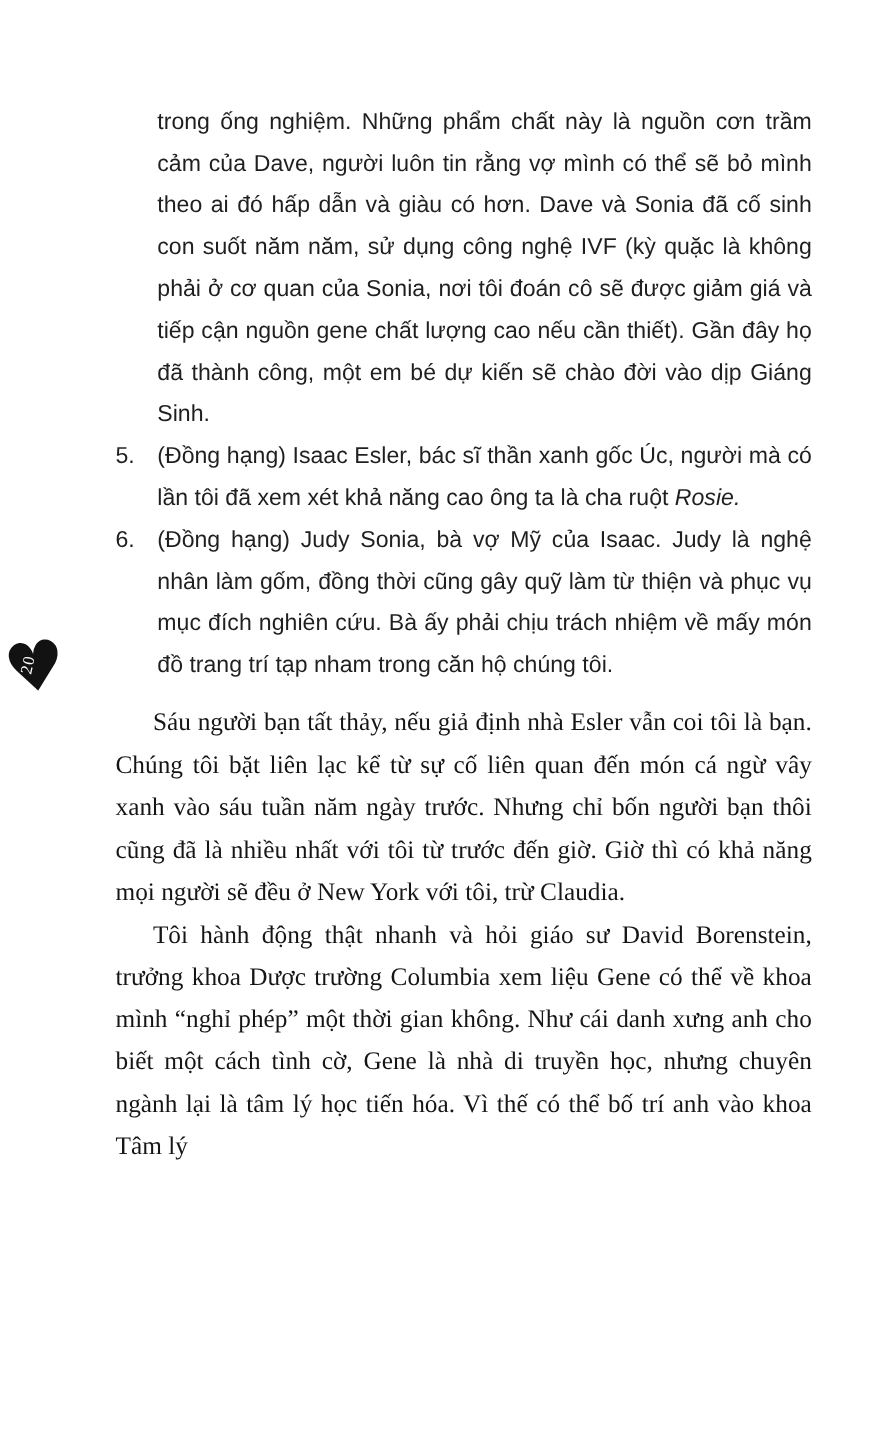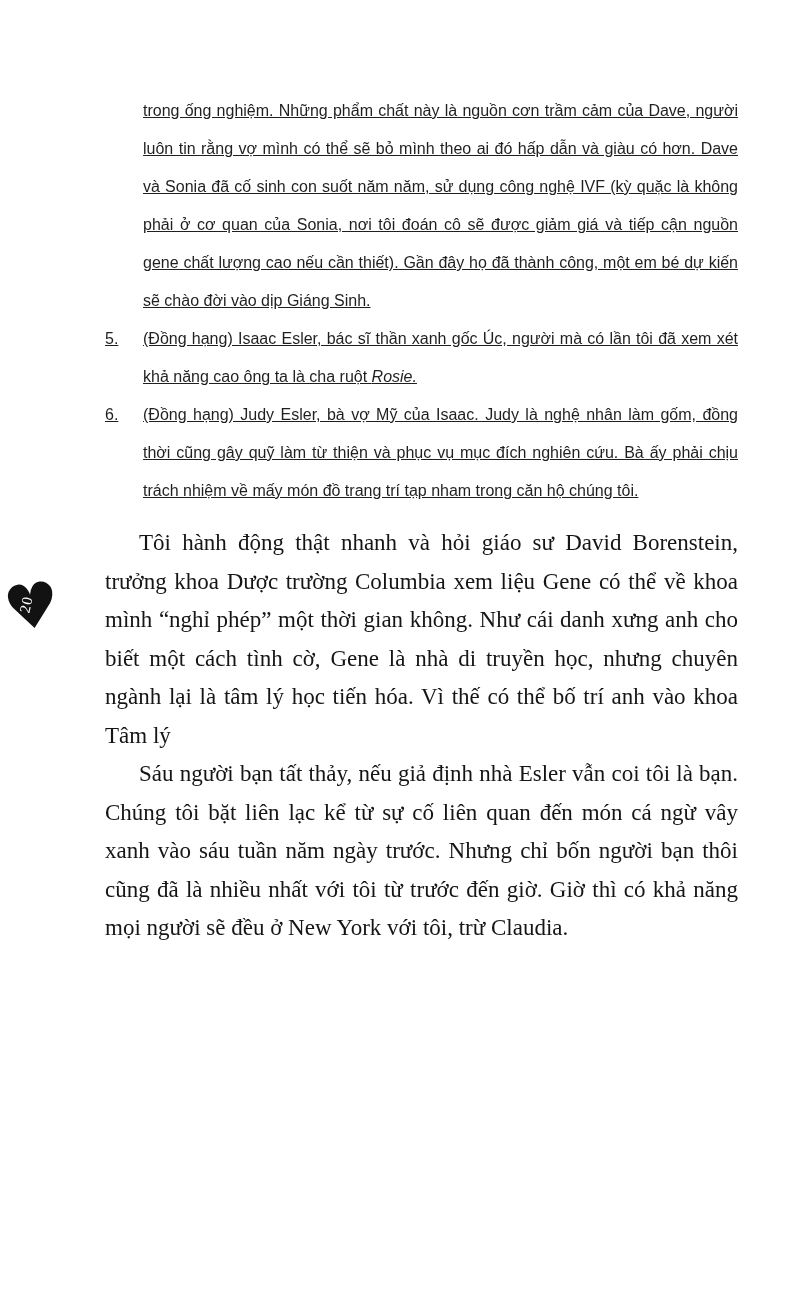--- a/index.html
+++ b/index.html
@@ -17,24 +17,23 @@
   }
   .text-block {
     position: absolute;
     top: 92px;
     left: 105px;
     width: 633px;
   }
   
   .list-section {
     font-family: "Liberation Sans", "DejaVu Sans", sans-serif;
-    font-size: 16px;
+    font-size: 21px;
     line-height: 38px;
     color: #1f1f1f;
-    text-decoration: underline;
   }
   .list-continuation {
     margin: 0 0 0 38px;
     text-align: justify;
   }
   .list-item {
     display: flex;
     align-items: flex-start;
   }
   .list-num {
@@ -105,25 +104,25 @@
 
       <p class="list-continuation">trong ống nghiệm. Những phẩm chất này là nguồn cơn trầm cảm của Dave, người luôn tin rằng vợ mình có thể sẽ bỏ mình theo ai đó hấp dẫn và giàu có hơn. Dave và Sonia đã cố sinh con suốt năm năm, sử dụng công nghệ IVF (kỳ quặc là không phải ở cơ quan của Sonia, nơi tôi đoán cô sẽ được giảm giá và tiếp cận nguồn gene chất lượng cao nếu cần thiết). Gần đây họ đã thành công, một em bé dự kiến sẽ chào đời vào dịp Giáng Sinh.</p>
 
       <div class="list-item">
         <span class="list-num">5.</span>
         <span class="list-text"><span>(Đồng hạng) Isaac Esler, bác sĩ thần xanh gốc Úc, người mà có lần tôi đã xem xét khả năng cao ông ta là cha ruột </span><span class="italic">Rosie.</span></span>
       </div>
 
       <div class="list-item">
         <span class="list-num">6.</span>
-        <span class="list-text"><span>(Đồng hạng) Judy Esler, bà vợ Mỹ của Isaac. Judy là nghệ nhân làm gốm, đồng thời cũng gây quỹ làm từ thiện và phục vụ mục đích nghiên cứu. Bà ấy phải chịu trách nhiệm về mấy món đồ trang trí tạp nham trong căn hộ chúng tôi.</span><span class="italic"></span></span>
+        <span class="list-text"><span>(Đồng hạng) Judy Sonia, bà vợ Mỹ của Isaac. Judy là nghệ nhân làm gốm, đồng thời cũng gây quỹ làm từ thiện và phục vụ mục đích nghiên cứu. Bà ấy phải chịu trách nhiệm về mấy món đồ trang trí tạp nham trong căn hộ chúng tôi.</span><span class="italic"></span></span>
       </div>
 
     </div>
 
     <div class="body-section">
+      <p class="body-para">Sáu người bạn tất thảy, nếu giả định nhà Esler vẫn coi tôi là bạn. Chúng tôi bặt liên lạc kể từ sự cố liên quan đến món cá ngừ vây xanh vào sáu tuần năm ngày trước. Nhưng chỉ bốn người bạn thôi cũng đã là nhiều nhất với tôi từ trước đến giờ. Giờ thì có khả năng mọi người sẽ đều ở New York với tôi, trừ Claudia.</p>
       <p class="body-para">Tôi hành động thật nhanh và hỏi giáo sư David Borenstein, trưởng khoa Dược trường Columbia xem liệu Gene có thể về khoa mình “nghỉ phép” một thời gian không. Như cái danh xưng anh cho biết một cách tình cờ, Gene là nhà di truyền học, nhưng chuyên ngành lại là tâm lý học tiến hóa. Vì thế có thể bố trí anh vào khoa Tâm lý</p>
-      <p class="body-para">Sáu người bạn tất thảy, nếu giả định nhà Esler vẫn coi tôi là bạn. Chúng tôi bặt liên lạc kể từ sự cố liên quan đến món cá ngừ vây xanh vào sáu tuần năm ngày trước. Nhưng chỉ bốn người bạn thôi cũng đã là nhiều nhất với tôi từ trước đến giờ. Giờ thì có khả năng mọi người sẽ đều ở New York với tôi, trừ Claudia.</p>
     </div>
 
   </div>
 
 </div>
 
 </body></html>

